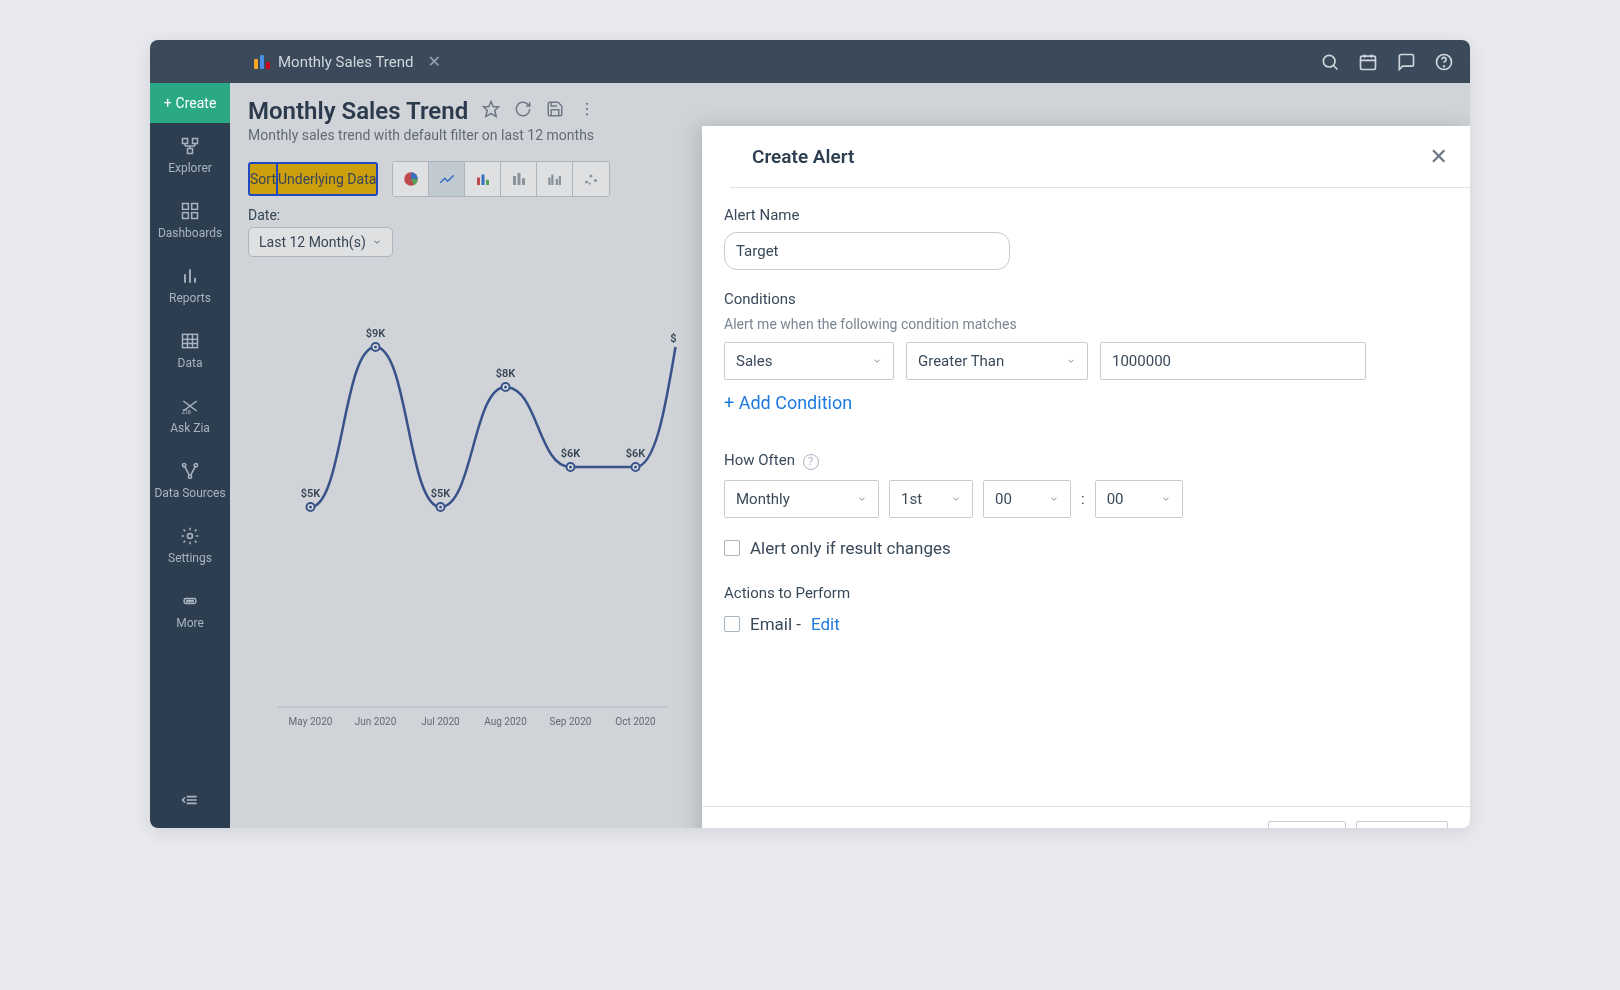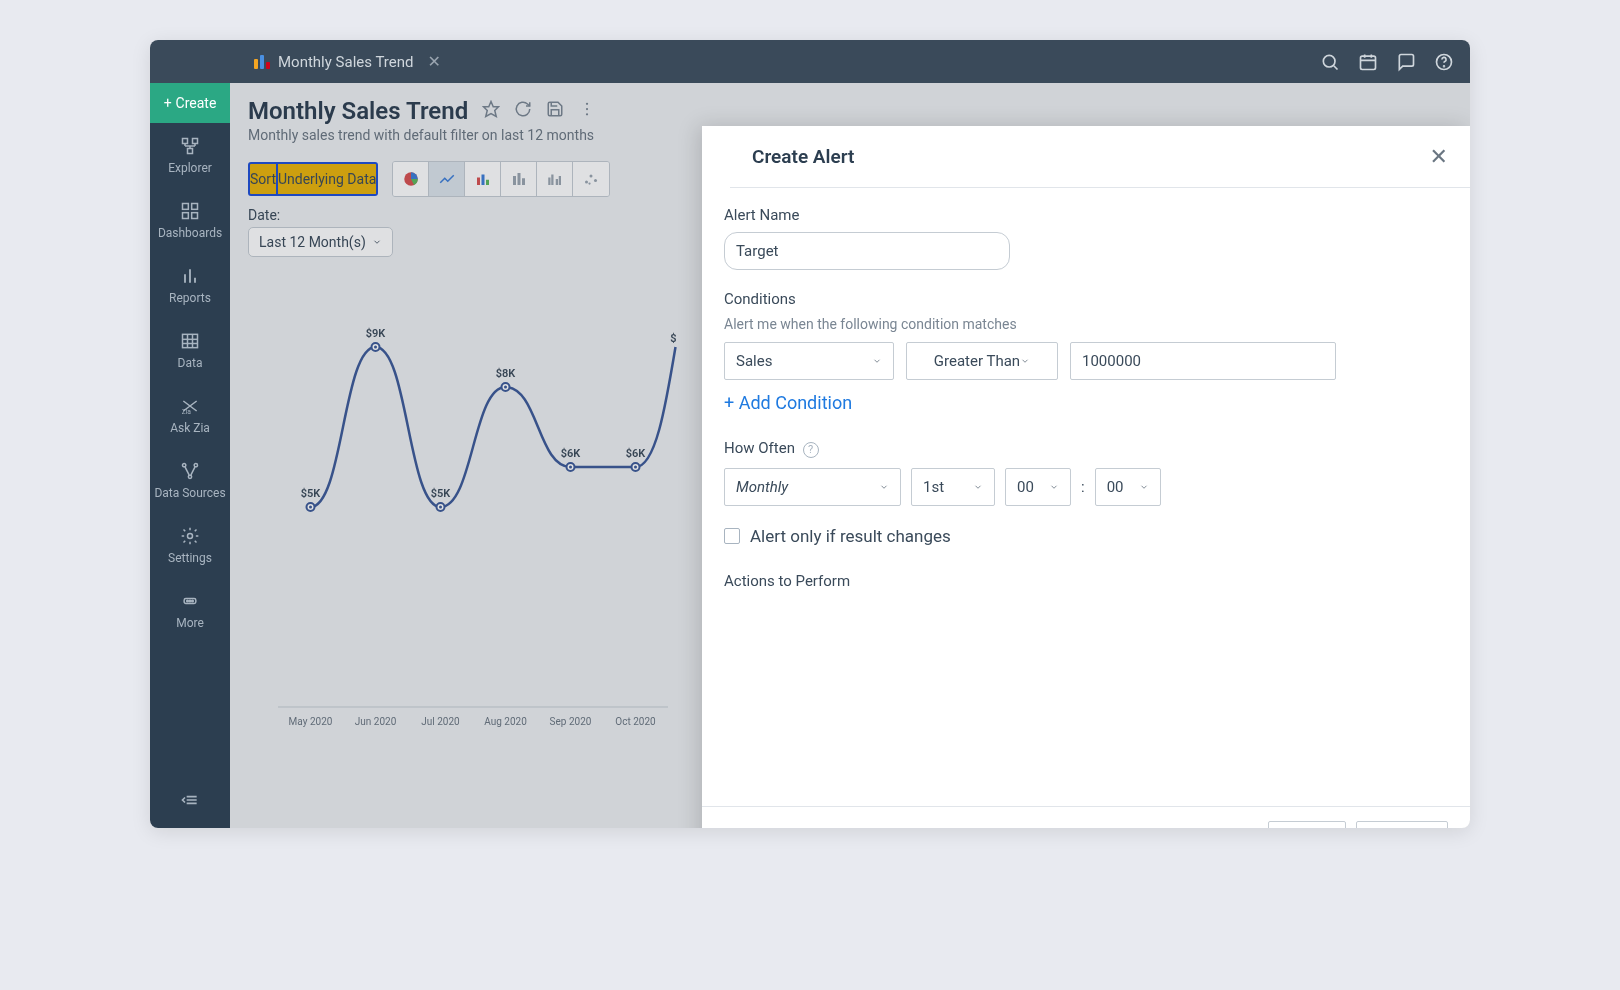--- a/index.html
+++ b/index.html
@@ -47,24 +47,24 @@
 .modal-title { font-size: 19px; font-weight: 600; color: #2c3e50; }
 .modal-close { cursor: pointer; color: #6a7682; font-size: 22px; }
 .modal-body { padding: 18px 22px; flex: 1; overflow-y: auto; }
 .field-label { font-size: 15px; color: #3a4a5a; margin-bottom: 8px; }
 .field-sub { font-size: 14px; color: #7a8693; margin-bottom: 10px; }
 .text-input { width: 286px; border: 1px solid #c5ccd3; padding: 9px 11px; font-size: 15px; border-radius: 13px; color: #3a4a5a; }
 .section { margin-top: 20px; }
 .cond-row { display: flex; gap: 12px; margin-top: 10px; }
 .select { border: 1px solid #c5ccd3; padding: 9px 11px; font-size: 15px; border-radius: 2px; color: #3a4a5a; background: #fff; display: flex; align-items: center; justify-content: space-between; cursor: pointer; }
 .select.w165 { width: 170px; }
-.select.w160 { width: 152px; justify-content: center; }
-.select.w155 { width: 177px; font-style: italic; }
+.select.w160 { width: 182px; }
+.select.w155 { width: 155px; }
 .select.w78 { width: 84px; }
-.select.w64 { width: 66px; }
+.select.w64 { width: 88px; }
 .num-input { width: 266px; border: 1px solid #c5ccd3; padding: 9px 11px; font-size: 15px; border-radius: 2px; color: #3a4a5a; }
 .add-link { color: #1f7ae0; font-size: 18px; margin-top: 12px; cursor: pointer; display: inline-block; }
 .how-often-row { display: flex; gap: 10px; align-items: center; margin-top: 10px; }
 .colon { font-size: 15px; color: #3a4a5a; }
 .check-row { display: flex; align-items: center; gap: 10px; margin-top: 20px; font-size: 17px; color: #3a4a5a; }
 .checkbox { width: 16px; height: 16px; border: 1.5px solid #a8b4c0; border-radius: 2px; cursor: pointer; }
 .edit-link { color: #1f7ae0; cursor: pointer; }
 .modal-footer { padding: 14px 22px; display: flex; justify-content: flex-end; gap: 10px; border-top: 1px solid #e1e5ea; }
 .btn { border: 1px solid #c5ccd3; background: #fff; padding: 8px 22px; font-size: 15px; border-radius: 2px; cursor: pointer; color: #3a4a5a; }
 .chev { width: 10px; height: 10px; }
@@ -348,21 +348,21 @@
               <span>Greater Than</span>
               <svg class="chev" viewBox="0 0 24 24" fill="none" stroke="#6a7682" stroke-width="2">
                   <polyline points="6,9 12,15 18,9"></polyline>
                 </svg>
             </div>
             <input class="num-input" value="1000000" style="">
           </div>
           <span class="add-link">+ Add Condition</span>
         </div>
 
-        <div class="section" style="margin-top:26px">
+        <div class="section" style="margin-top:38px">
           <div class="field-label">
             <span>How Often</span>
             <span class="help-circle">?</span>
           </div>
           <div class="how-often-row">
             <div class="select w155">
               <span>Monthly</span>
               <svg class="chev" viewBox="0 0 24 24" fill="none" stroke="#6a7682" stroke-width="2">
                   <polyline points="6,9 12,15 18,9"></polyline>
                 </svg>
@@ -388,20 +388,25 @@
             </div>
           </div>
           <div class="check-row">
             <div class="checkbox"></div>
             <span>Alert only if result changes</span>
           </div>
         </div>
 
         <div class="section" style="margin-top:26px">
           <div class="field-label">Actions to Perform</div>
+          <div class="check-row" style="margin-top:12px">
+            <div class="checkbox"></div>
+            <span>Email -</span>
+            <span class="edit-link">Edit</span>
+          </div>
         </div>
       </div>
       <div class="modal-footer">
         <button class="btn">Save</button>
         <button class="btn">Cancel</button>
       </div>
     </div>
   </div>
 </div>
 

